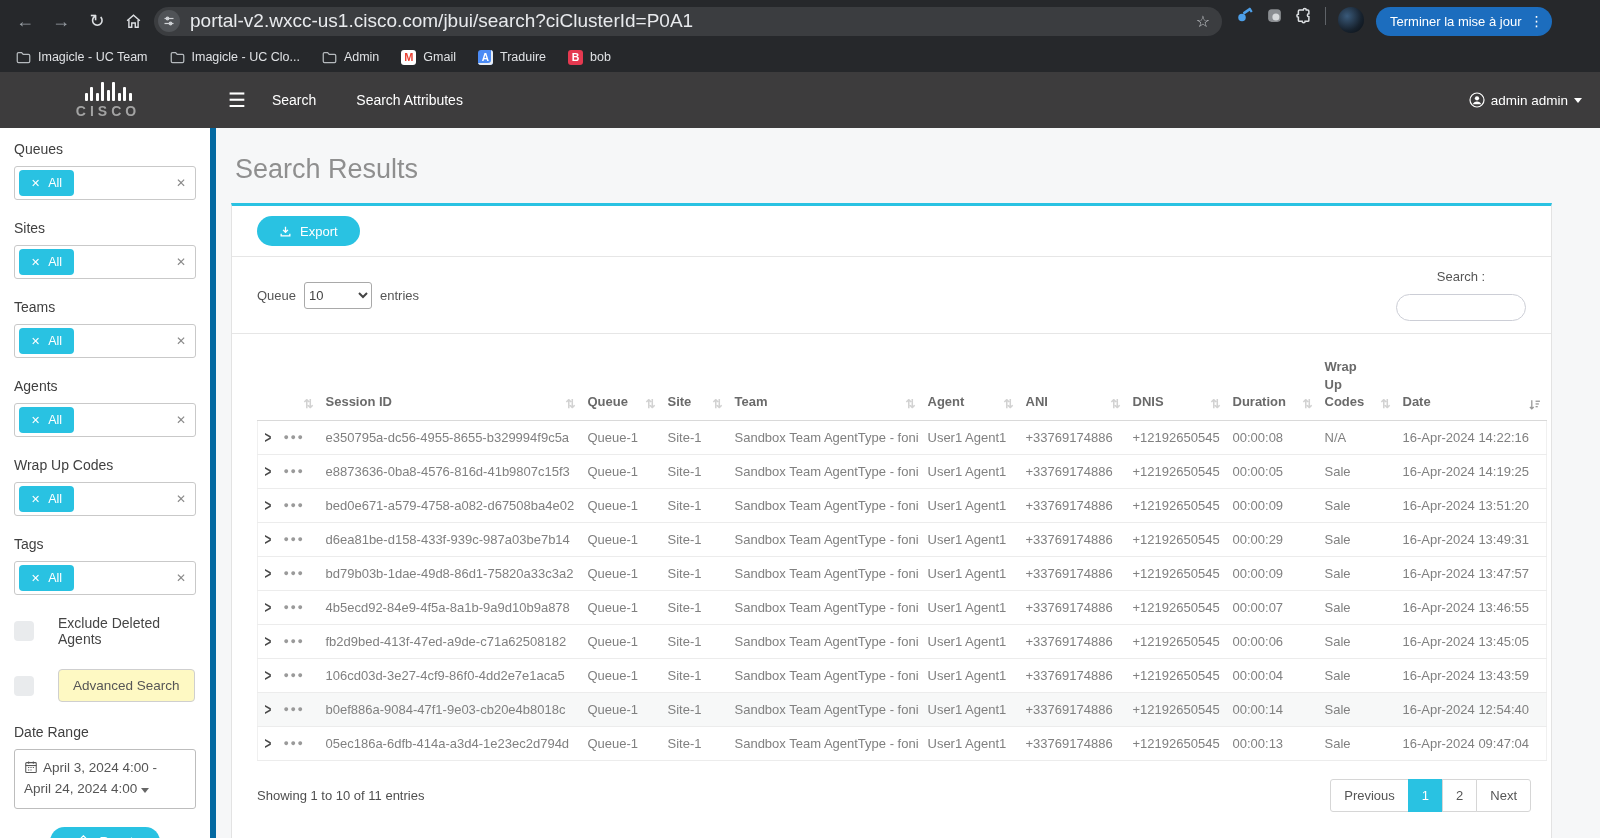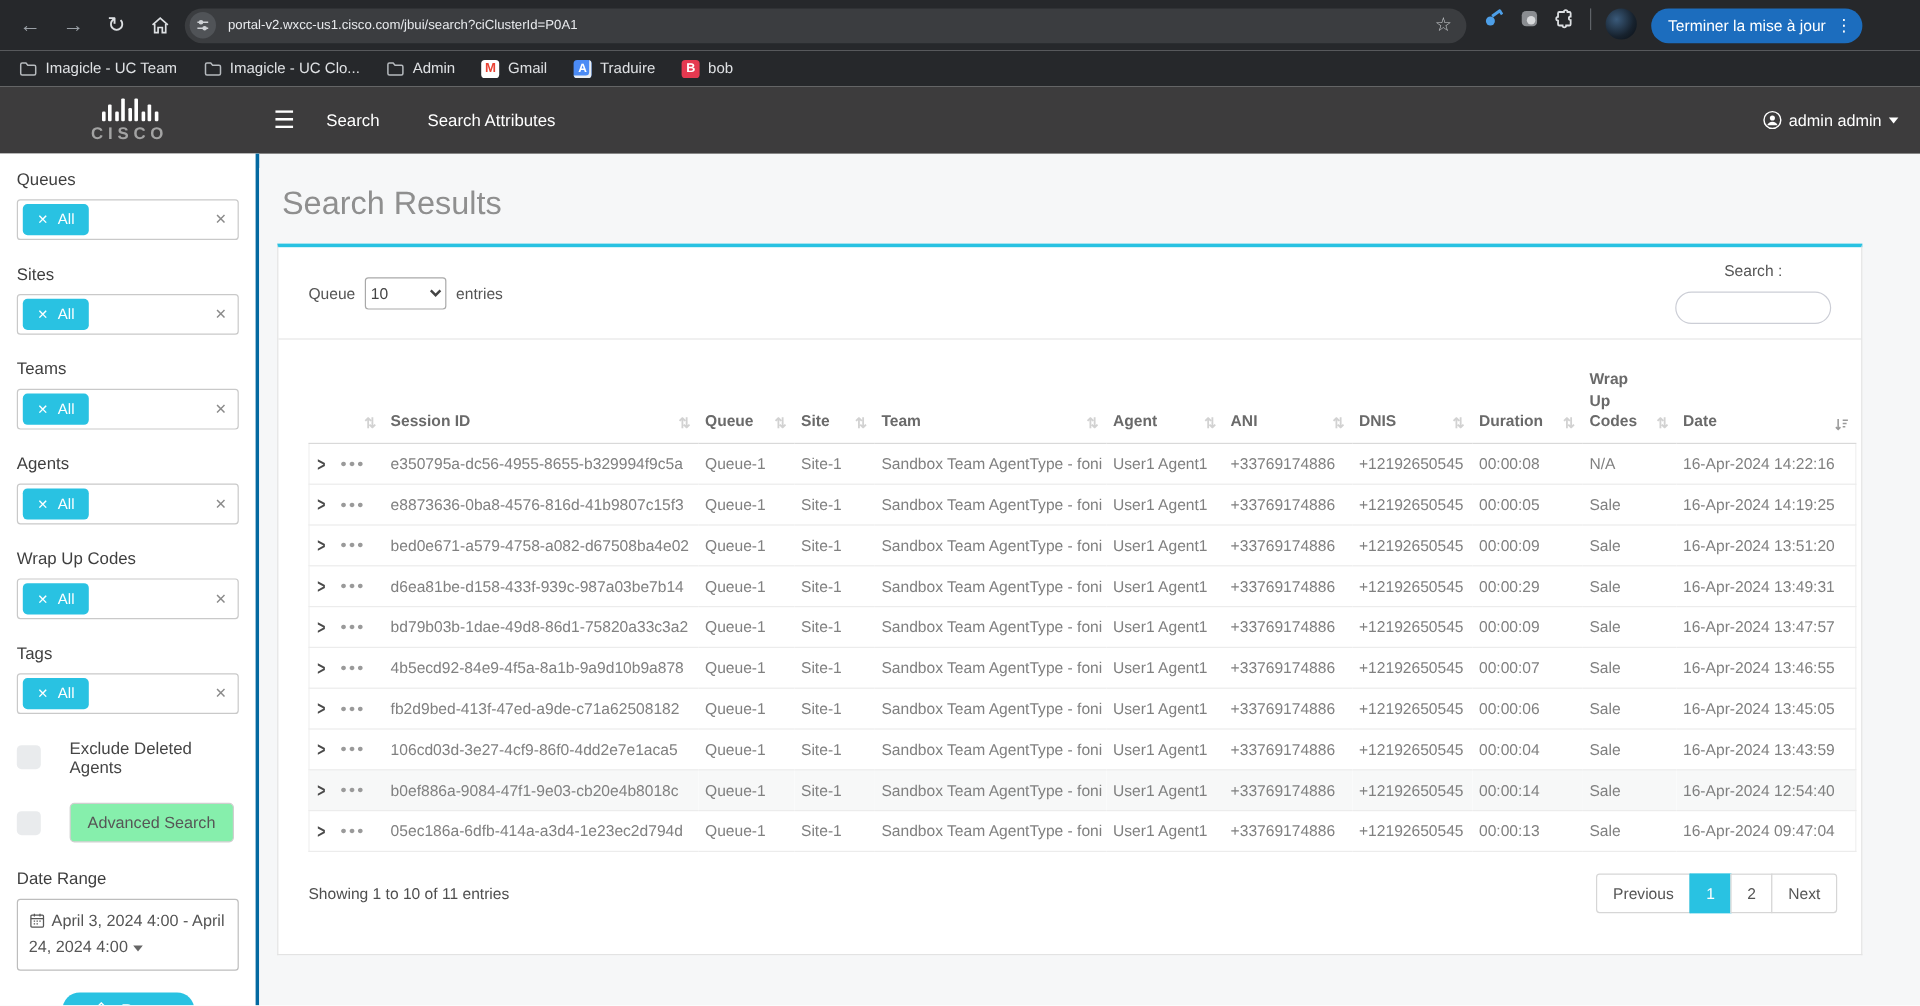--- a/index.html
+++ b/index.html
@@ -5,21 +5,21 @@
   * { margin:0; padding:0; box-sizing:border-box; }
   html,body { width:1600px; height:838px; font-family:"Liberation Sans", sans-serif; }
   .page { position:relative; width:1600px; height:838px; overflow:hidden; background:#f6f7f8; }
 
   
   .browser-toolbar { height:42px; background:#26282b; display:flex; align-items:center; padding:0 10px; gap:6px; }
   .nav-btn { width:30px; height:30px; display:flex; align-items:center; justify-content:center; color:#9aa0a6; font-size:18px; border-radius:50%; flex:0 0 auto; }
   .nav-btn.bright { color:#dde0e3; }
   .url-pill { flex:1 1 auto; max-width:1068px; height:29px; background:#3b3d40; border-radius:15px; display:flex; align-items:center; padding:0 12px 0 4px; gap:10px; }
   .site-info { width:22px; height:22px; border-radius:50%; display:flex; align-items:center; justify-content:center; background:#505357; }
-  .url-text { color:#e8eaed; font-size:11px; white-space:nowrap; overflow:hidden; }
+  .url-text { color:#e8eaed; font-size:19px; white-space:nowrap; overflow:hidden; }
   .url-star { margin-left:auto; color:#c7cacd; font-size:16px; }
   .toolbar-right { display:flex; align-items:flex-start; gap:12px; margin-left:8px; }
   .tb-sep { width:1px; height:18px; background:#5f6368; }
   .avatar { width:26px; height:26px; border-radius:50%; background:radial-gradient(circle at 35% 35%, #3a5a7a 0%, #17222e 60%, #090d12 100%); }
   .update-btn { background:#1c6dbe; color:#fff; font-size:13px; height:29px; border-radius:15px; border:none; display:flex; align-items:center; gap:8px; padding:0 8px 0 14px; white-space:nowrap; }
   .kebab { color:#fff; font-size:14px; letter-spacing:0; line-height:1; }
 
   .bookmarks-bar { height:30px; background:#26282b; display:flex; align-items:center; gap:22px; padding:0 16px; }
   .bookmark { display:flex; align-items:center; gap:7px; color:#dfe1e4; font-size:12.5px; white-space:nowrap; }
   .bm-ic { width:15px; height:15px; display:flex; align-items:center; justify-content:center; flex:0 0 auto; }
@@ -34,31 +34,31 @@
   .cisco-bars i { display:block; width:3px; background:#fff; border-radius:1px; }
   .cisco-word { color:#a3a3a3; font-size:14px; font-weight:bold; letter-spacing:4px; }
   .hamburger { color:#fff; font-size:20px; margin:0 26px 0 12px; }
   .app-nav { display:flex; gap:40px; }
   .app-nav-item { color:#fff; font-size:14px; }
   .header-user { margin-left:auto; margin-right:18px; color:#fff; font-size:13.5px; display:flex; align-items:center; gap:6px; }
   .caret-down { display:inline-block; width:0; height:0; border-left:4px solid transparent; border-right:4px solid transparent; border-top:5px solid #fff; }
 
   
   .app-body { display:flex; height:710px; }
-  .sidebar { width:216px; background:#fff; border-right:3px solid #0369a1; padding:13px 14px 0 14px; overflow:hidden; flex:0 0 auto; }
+  .sidebar { width:216px; background:#fff; border-right:6px solid #0369a1; padding:13px 14px 0 14px; overflow:hidden; flex:0 0 auto; }
   .filter-label { color:#3f3f3f; font-size:14px; margin:0 0 9px 0; }
   .filter-group { margin-bottom:20px; }
   .filter-box { border:1px solid #c9c9c9; border-radius:3px; height:34px; display:flex; align-items:center; padding:0 9px 0 4px; }
   .chip { background:#29c2e2; border-radius:4px; color:#fff; font-size:12.5px; height:26px; display:flex; align-items:center; gap:8px; padding:0 12px; }
   .chip .chip-x { font-size:11px; }
   .filter-clear { margin-left:auto; color:#8a8a8a; font-size:12px; }
   .check-row { display:flex; align-items:center; gap:24px; margin:4px 0 22px 0; }
   .checkbox { width:20px; height:20px; border-radius:4px; background:#e9ebed; flex:0 0 auto; }
   .check-label { color:#454545; font-size:14px; }
-  .adv-btn { background:#86efac; border:1px solid #cfcfcf; border-radius:4px; color:#565656; font-size:13.5px; padding:8px 14px; }
+  .adv-btn { background:#fef9c3; border:1px solid #cfcfcf; border-radius:4px; color:#565656; font-size:13.5px; padding:8px 14px; }
   .daterange-box { border:1px solid #bdbdbd; border-radius:3px; padding:8px 9px; font-size:13.5px; color:#555; line-height:1.55; }
   .cal-ic { display:inline-block; vertical-align:-2px; margin-right:5px; }
   .dr-caret { display:inline-block; width:0; height:0; border-left:4px solid transparent; border-right:4px solid transparent; border-top:5px solid #666; margin-left:4px; }
   .side-btn { display:flex; align-items:center; justify-content:center; gap:9px; background:#29c2e2; color:#fff; border:none; border-radius:16px; height:29px; width:110px; margin:0 auto 16px auto; font-size:13px; }
 
   
   .main { flex:1 1 auto; background:#f6f7f8; overflow:hidden;margin-top:12px; }
   .page-title { color:#8f8f8f; font-size:27px; font-weight:400; margin:14px 0 0 19px; }
   .panel { margin:18px 48px 0 15px; background:#fff; border:1px solid #e3e3e3; border-top:3px solid #29c2e2; }
   .export-row { padding:10px 25px; border-bottom:1px solid #e6e6e6; }
@@ -318,20 +318,29 @@
         <span>Reset</span>
       </button>
 
     </aside>
 
     <main class="main">
       <h1 class="page-title">Search Results</h1>
 
       <div class="panel">
 
+        <div class="export-row">
+          <button class="export-btn">
+            <svg width="13" height="13" viewBox="0 0 24 24">
+                <path d="M12 3 v10 M7.5 9 L12 13.5 L16.5 9" fill="none" stroke="#fff" stroke-width="2.4"></path>
+                <path d="M4 16 v4 h16 v-4" fill="none" stroke="#fff" stroke-width="2.4"></path>
+              </svg>
+            <span>Export</span>
+          </button>
+        </div>
 
         <div class="controls-row">
           <span>Queue</span>
           <select class="show-select">
             <option>10</option>
           </select>
           <span>entries</span>
           <span class="tbl-search">
             <span>Search :</span>
             <input type="text" style="">

